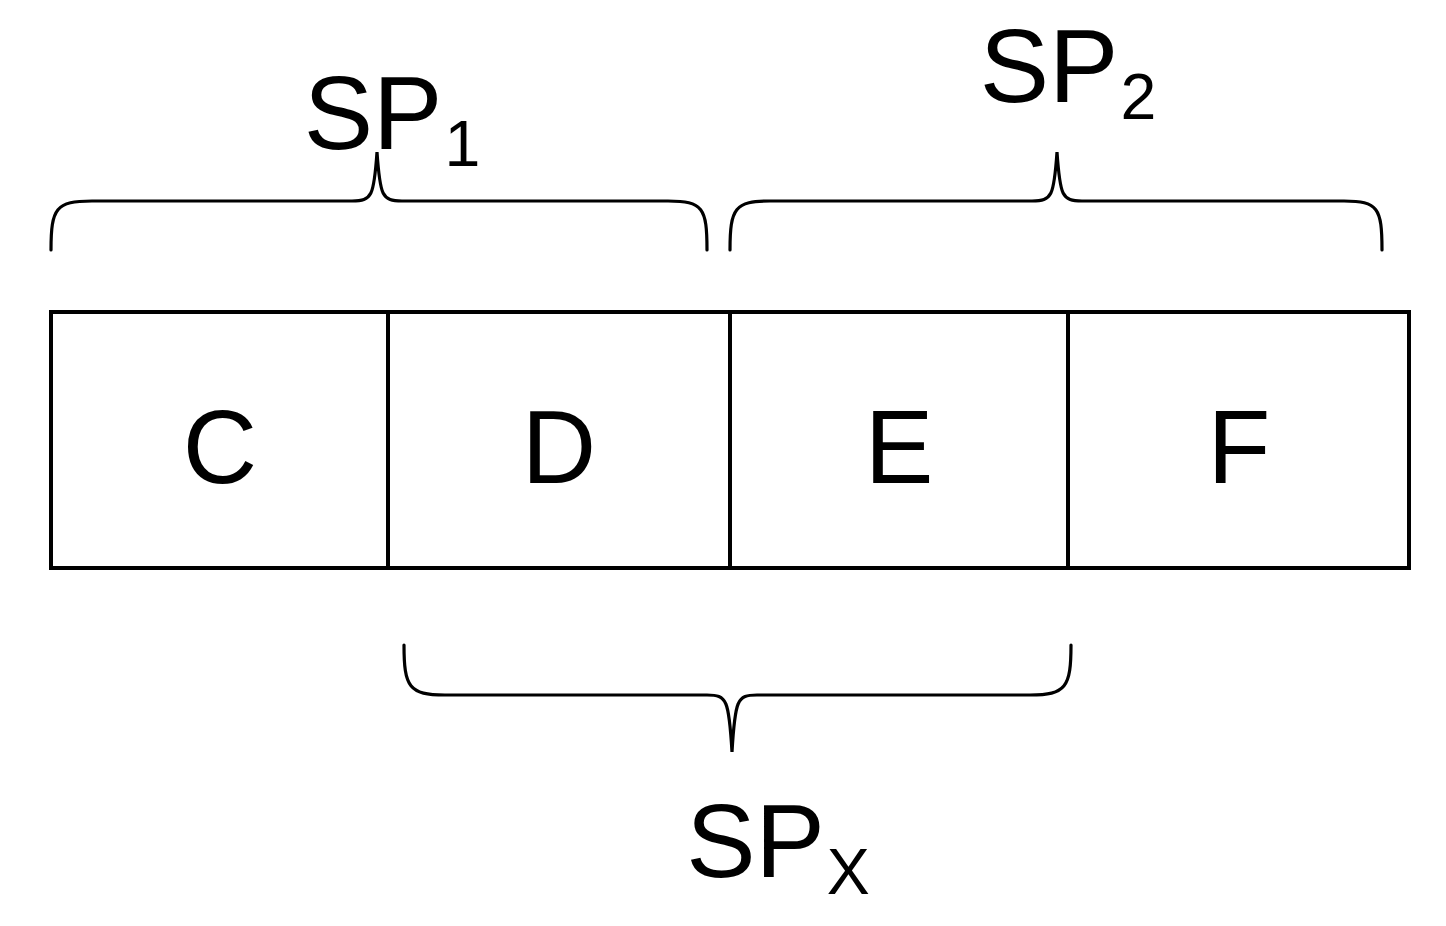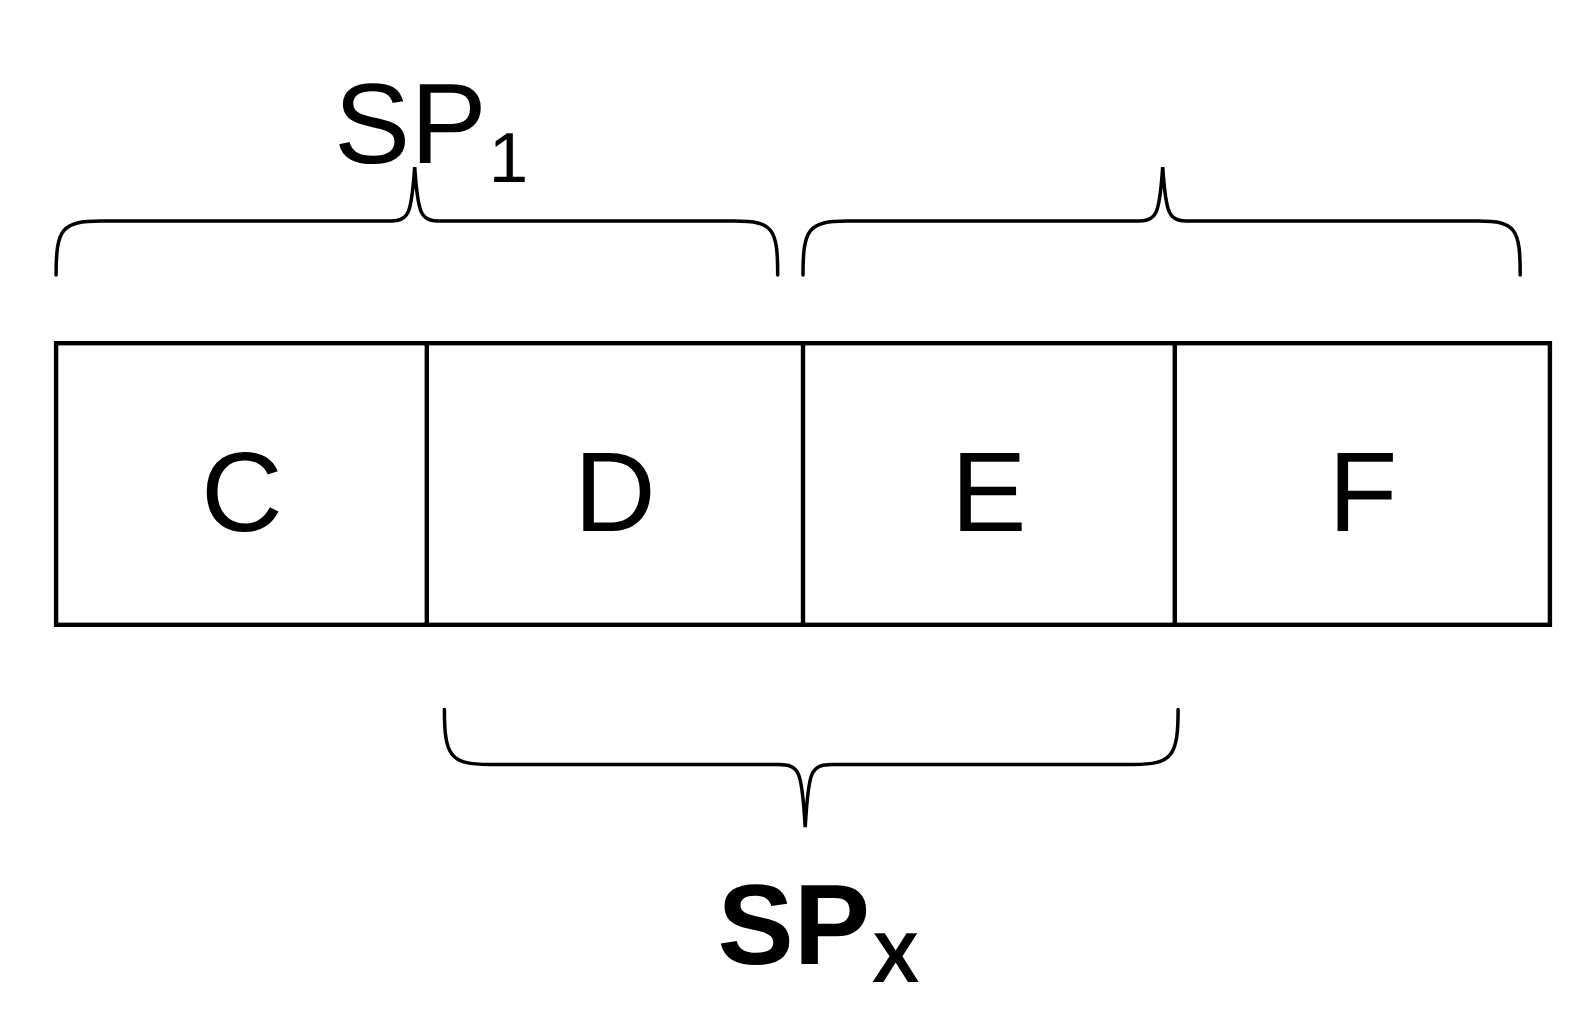--- a/index.html
+++ b/index.html
@@ -106,18 +106,21 @@
     <text class="cell-text" x="220" y="483">C</text>
     <text class="cell-text" x="559" y="483">D</text>
     <text class="cell-text" x="899" y="483">E</text>
     <text class="cell-text" x="1239" y="483">F</text>
   </svg>
 
   <div class="brace-label" style="left: 392px; top: 14px; margin-top: 47px;">
     <span>SP</span><span class="sub">1</span>
   </div>
 
+  <div class="brace-label" style="left: 1068px; top: 14px;">
+    <span>SP</span><span class="sub">2</span>
+  </div>
 
-  <div class="brace-label" style="left: 744px; top: 789px; font-weight: bold;">
+  <div class="brace-label" style="left: 778px; top: 789px;">
     <span>SP</span><span class="sub">X</span>
   </div>
 
 </div>
 
 </body></html>

